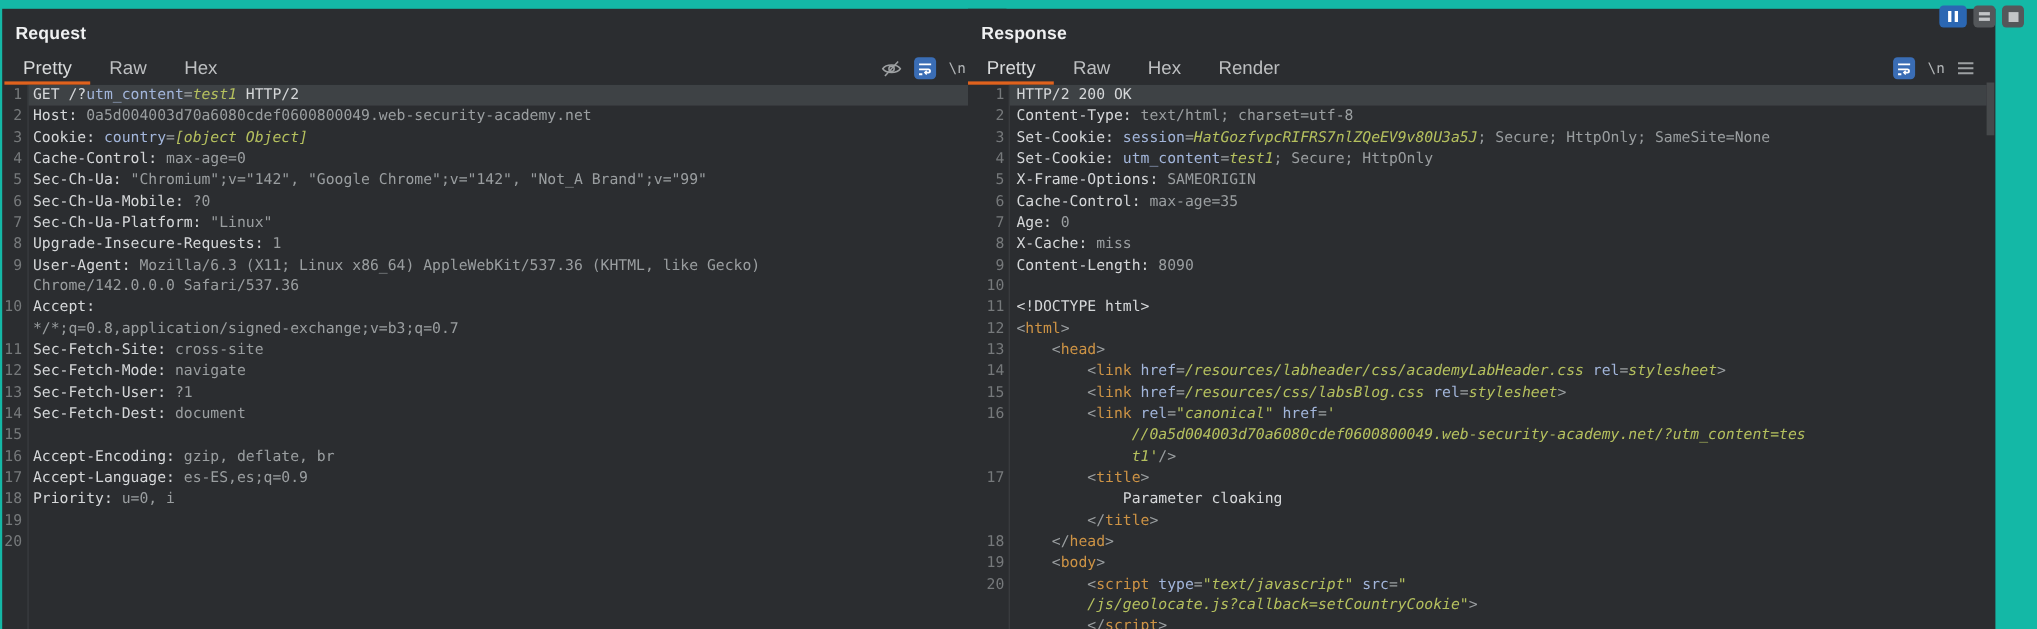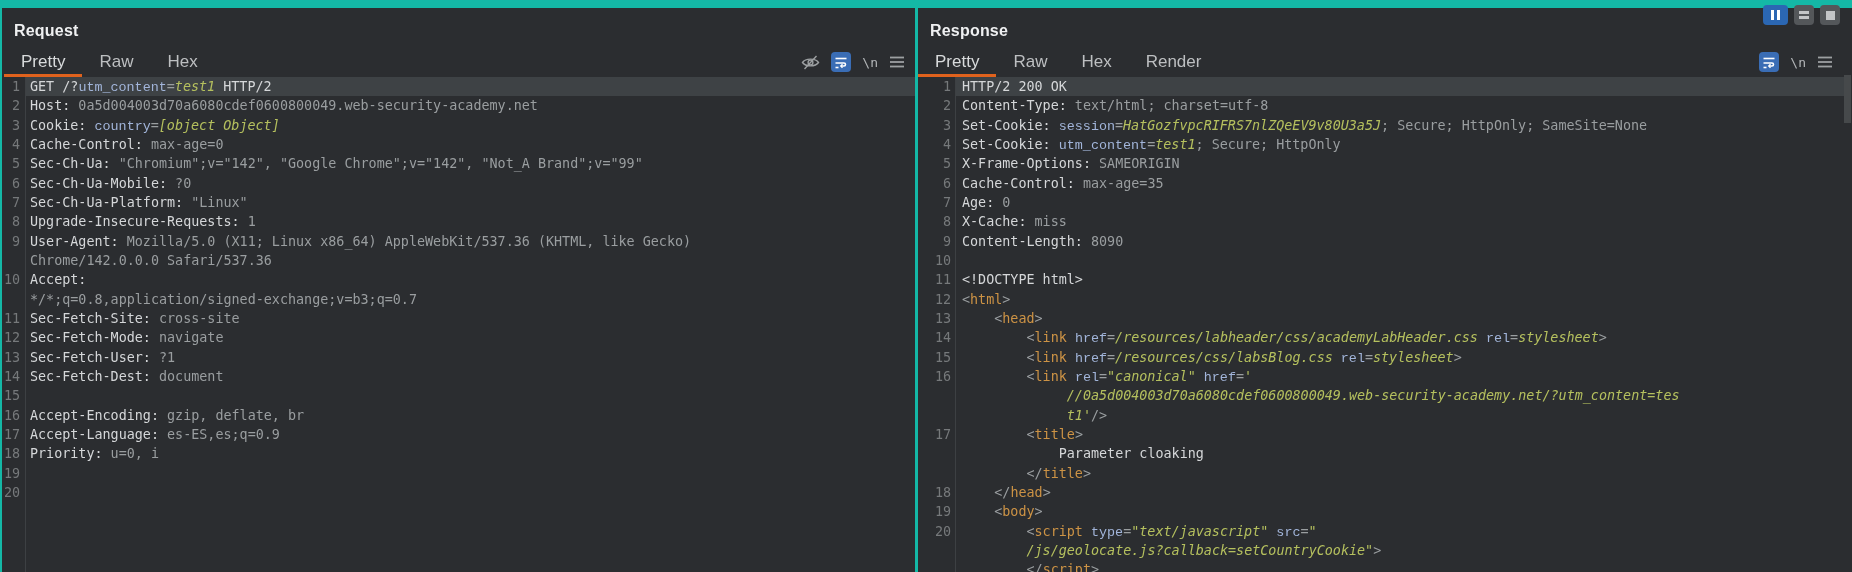--- a/index.html
+++ b/index.html
@@ -1,20 +1,20 @@
 <!DOCTYPE html>
 <html><head>
 <meta charset="utf-8">
 <style>
   html,body{margin:0;padding:0;background:#1d1e20;}
   .app{position:relative;width:1852px;height:572px;background:#14b8a6;overflow:hidden;
        font-family:"Liberation Sans",sans-serif;-webkit-font-smoothing:antialiased;}
   .panel{position:absolute;top:8px;height:564px;background:#2b2d30;}
   .panel-request{left:2px;width:913px;}
-  .panel-response{left:918px;width:934px;}
+  .panel-response{left:880px;width:934px;}
   .panel-title{position:absolute;top:14px;left:12px;font-size:16px;font-weight:bold;color:#eff0f1;letter-spacing:.2px;}
   .tabbar{position:absolute;top:41px;left:0;height:28px;display:flex;}
   .panel-request .tabbar{left:2px;}
   .tab{display:inline-block;padding:0 17px;line-height:26px;font-size:17px;color:#bdbfc1;
        border-bottom:3px solid transparent;cursor:default;}
   .tab.active{color:#d9dbdc;border-bottom-color:#e0621d;}
   .tools{position:absolute;top:41px;height:26px;display:flex;align-items:center;gap:11px;color:#9da0a2;}
   .panel-request .tools{right:10px;}
   .panel-response .tools{right:19px;}
   .tools svg{display:block;}
@@ -28,21 +28,21 @@
   .row{position:relative;height:19.33px;line-height:19.33px;white-space:pre;}
   .row .ln{position:absolute;top:0;left:0;text-align:right;color:#76797b;z-index:1;}
   .panel-request .row .ln{width:18px;}
   .panel-response .row .ln{width:33px;}
   .row .code{position:absolute;top:0;z-index:1;white-space:pre;}
   .panel-request .row .code{left:28px;}
   .panel-response .row .code{left:44px;}
   .row.sel::before{content:"";position:absolute;top:0;bottom:0;background:#3e4245;}
   .panel-request .row.sel::before{left:24px;right:0;}
   .panel-response .row.sel::before{left:38px;right:8px;}
-  .c-n{color:#d5d7d9;} .c-v{color:#9a9ea0;} .c-p{color:#a2b5da;font-family:Liberation Mono, monospace;} .c-s{color:#b5c05e;font-style:italic;} .c-t{color:#cd9345;}
+  .c-n{color:#d5d7d9;} .c-v{color:#9a9ea0;} .c-p{color:#a2b5da;} .c-s{color:#b5c05e;font-style:italic;} .c-t{color:#cd9345;}
   .winbtns{position:absolute;top:5px;left:1763px;display:flex;gap:6px;z-index:5;}
   .wbtn{height:20px;border-radius:4px;display:flex;align-items:center;justify-content:center;gap:3px;}
   .wbtn.blue{width:25px;background:#2b67b3;}
   .wbtn.gray{width:20px;background:#54575a;}
   .vbar{width:3px;height:10px;background:#fff;}
   .hbars{display:flex;flex-direction:column;gap:2px;}
   .hbar{width:10px;height:3px;background:#c3c5c7;}
   .sq{width:9px;height:9px;background:#c3c5c7;}
   .scroll-thumb{position:absolute;right:1px;top:67px;width:7px;height:48px;background:#46494b;z-index:2;}
 </style>
@@ -85,21 +85,21 @@
     </div>
     <div class="editor">
         <div class="row sel"><span class="ln">1</span><span class="code"><span class="c-n">GET /?</span><span class="c-p">utm_content</span><span class="c-v">=</span><span class="c-s">test1</span><span class="c-n"> HTTP/2</span></span></div>
         <div class="row"><span class="ln">2</span><span class="code"><span class="c-n">Host:</span><span class="c-v"> 0a5d004003d70a6080cdef0600800049.web-security-academy.net</span></span></div>
         <div class="row"><span class="ln">3</span><span class="code"><span class="c-n">Cookie:</span><span class="c-v"> </span><span class="c-p">country</span><span class="c-v">=</span><span class="c-s">[object Object]</span></span></div>
         <div class="row"><span class="ln">4</span><span class="code"><span class="c-n">Cache-Control:</span><span class="c-v"> max-age=0</span></span></div>
         <div class="row"><span class="ln">5</span><span class="code"><span class="c-n">Sec-Ch-Ua:</span><span class="c-v"> "Chromium";v="142", "Google Chrome";v="142", "Not_A Brand";v="99"</span></span></div>
         <div class="row"><span class="ln">6</span><span class="code"><span class="c-n">Sec-Ch-Ua-Mobile:</span><span class="c-v"> ?0</span></span></div>
         <div class="row"><span class="ln">7</span><span class="code"><span class="c-n">Sec-Ch-Ua-Platform:</span><span class="c-v"> "Linux"</span></span></div>
         <div class="row"><span class="ln">8</span><span class="code"><span class="c-n">Upgrade-Insecure-Requests:</span><span class="c-v"> 1</span></span></div>
-        <div class="row"><span class="ln">9</span><span class="code"><span class="c-n">User-Agent:</span><span class="c-v"> Mozilla/5.0 (X11; Linux x86_64) AppleWebKit/537.36 (KHTML, like Gecko)</span></span></div>
+        <div class="row"><span class="ln">9</span><span class="code"><span class="c-n">User-Agent:</span><span class="c-v"> Mozilla/6.3 (X11; Linux x86_64) AppleWebKit/537.36 (KHTML, like Gecko)</span></span></div>
         <div class="row"><span class="ln"></span><span class="code"><span class="c-v">Chrome/142.0.0.0 Safari/537.36</span></span></div>
         <div class="row"><span class="ln">10</span><span class="code"><span class="c-n">Accept:</span></span></div>
         <div class="row"><span class="ln"></span><span class="code"><span class="c-v">*/*;q=0.8,application/signed-exchange;v=b3;q=0.7</span></span></div>
         <div class="row"><span class="ln">11</span><span class="code"><span class="c-n">Sec-Fetch-Site:</span><span class="c-v"> cross-site</span></span></div>
         <div class="row"><span class="ln">12</span><span class="code"><span class="c-n">Sec-Fetch-Mode:</span><span class="c-v"> navigate</span></span></div>
         <div class="row"><span class="ln">13</span><span class="code"><span class="c-n">Sec-Fetch-User:</span><span class="c-v"> ?1</span></span></div>
         <div class="row"><span class="ln">14</span><span class="code"><span class="c-n">Sec-Fetch-Dest:</span><span class="c-v"> document</span></span></div>
         <div class="row"><span class="ln">15</span></div>
         <div class="row"><span class="ln">16</span><span class="code"><span class="c-n">Accept-Encoding:</span><span class="c-v"> gzip, deflate, br</span></span></div>
         <div class="row"><span class="ln">17</span><span class="code"><span class="c-n">Accept-Language:</span><span class="c-v"> es-ES,es;q=0.9</span></span></div>

